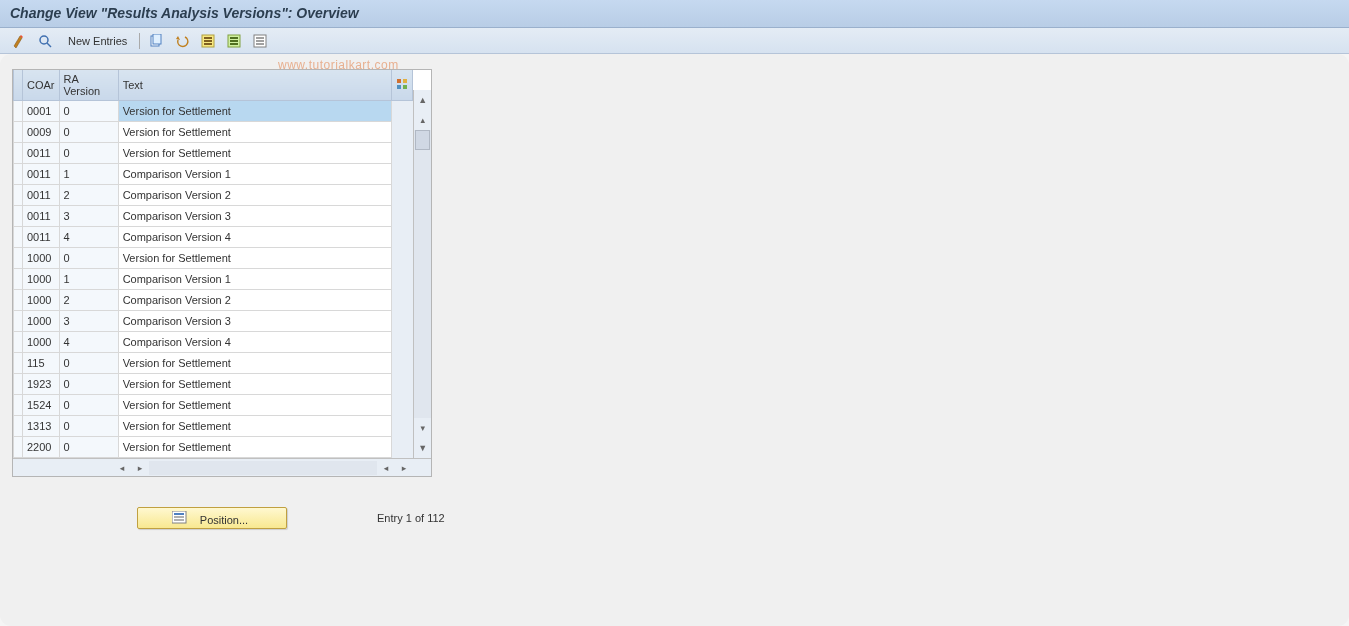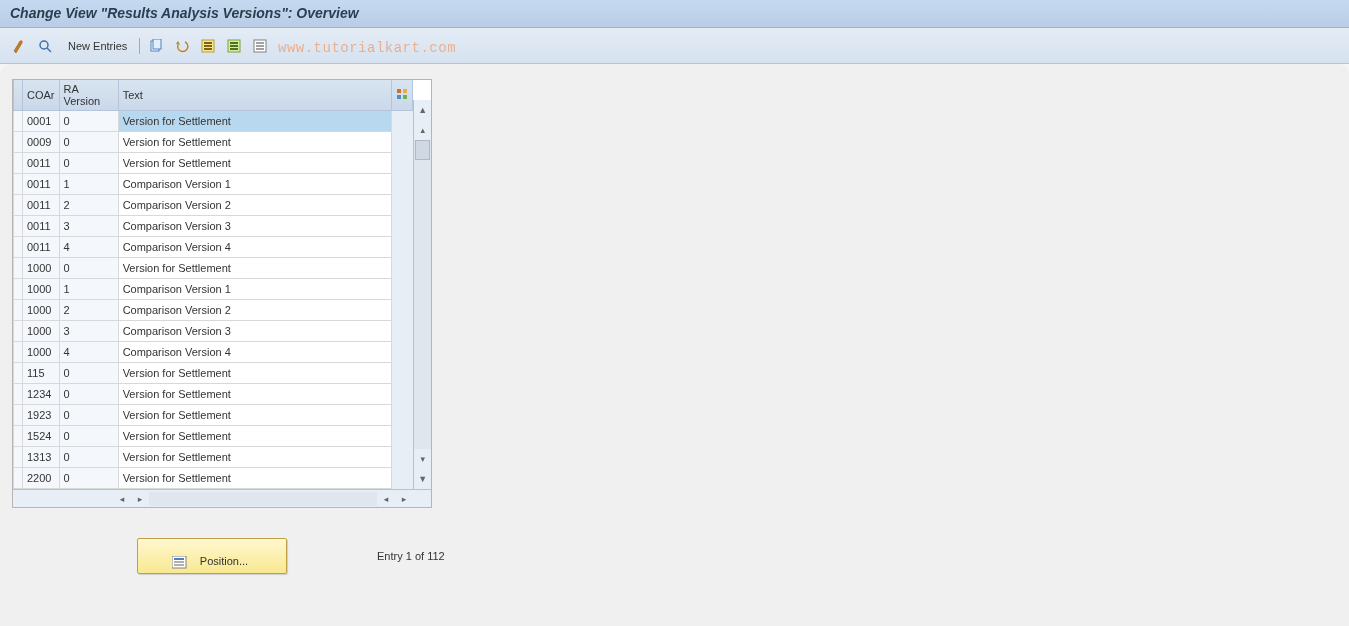--- a/index.html
+++ b/index.html
@@ -19,21 +19,21 @@
     font-weight: bold;
     font-style: italic;
     font-size: 14px;
     color: #2c3e50;
     height: 28px;
   }
   .toolbar {
     background: linear-gradient(to bottom, #e4ecf5 0%, #d6e2f0 100%);
     border-bottom: 1px solid #b5c4d8;
     padding: 3px 10px;
-    height: 36px;
+    height: 26px;
     display: flex;
     align-items: center;
     gap: 6px;
   }
   .toolbar-btn {
     display: inline-flex;
     align-items: center;
     justify-content: center;
     width: 20px;
     height: 18px;
@@ -136,49 +136,49 @@
   .selected { background: #b8d8f0 !important; }
   .footer-row {
     margin-top: 30px;
     padding-left: 125px;
     display: flex;
     align-items: center;
     gap: 90px;
   }
   .position-btn {
     display: inline-flex;
-    align-items: flex-start;
+    align-items: flex-end;
     border: 1px solid #c0a040;
     background: linear-gradient(to bottom,#fff8d0,#f8e890);
-    padding: 16px 8px 2px 2px;
+    padding: 2px 8px 2px 2px;
     cursor: pointer;
     border-radius: 2px;
     width: 150px;
     font-size: 11px;
     justify-content: center;
     gap: 10px;
     box-shadow: 1px 1px 1px rgba(0,0,0,0.15);
   }
   .position-icon {
     width: 20px;
     height: 16px;
     display: inline-flex;
     align-items:center;
     justify-content:center;
   }
   .entry-info { font-size: 11px; color: #333; }
   .watermark {
     position: absolute;
-    top: 40px;
+    top: 58px;
     left: 278px;
-    font-size: 14px;
+    font-size: 12px;
     color: #e8b090;
     letter-spacing: 0.5px;
     pointer-events: none;
-    font-family: Liberation Mono, monospace;
+    font-family: Liberation Sans, sans-serif;
   }
 </style>
 </head>
 <body>
 
 <div class="title-bar">
   <span>Change View "Results Analysis Versions": Overview</span>
 </div>
 
 <div class="toolbar">
@@ -337,27 +337,20 @@
             <tr>
               <td class="row-handle"></td>
               <td>1000</td>
               <td>4</td>
               <td class="txt">Comparison Version 4</td>
               <td style="background: rgb(232, 238, 245); border: none;"></td>
             </tr>
             <tr>
               <td class="row-handle"></td>
               <td>115</td>
-              <td>0</td>
-              <td class="txt">Version for Settlement</td>
-              <td style="background: rgb(232, 238, 245); border: none;"></td>
-            </tr>
-            <tr>
-              <td class="row-handle"></td>
-              <td>1234</td>
               <td>0</td>
               <td class="txt">Version for Settlement</td>
               <td style="background: rgb(232, 238, 245); border: none;"></td>
             </tr>
             <tr>
               <td class="row-handle"></td>
               <td>1923</td>
               <td>0</td>
               <td class="txt">Version for Settlement</td>
               <td style="background: rgb(232, 238, 245); border: none;"></td>

